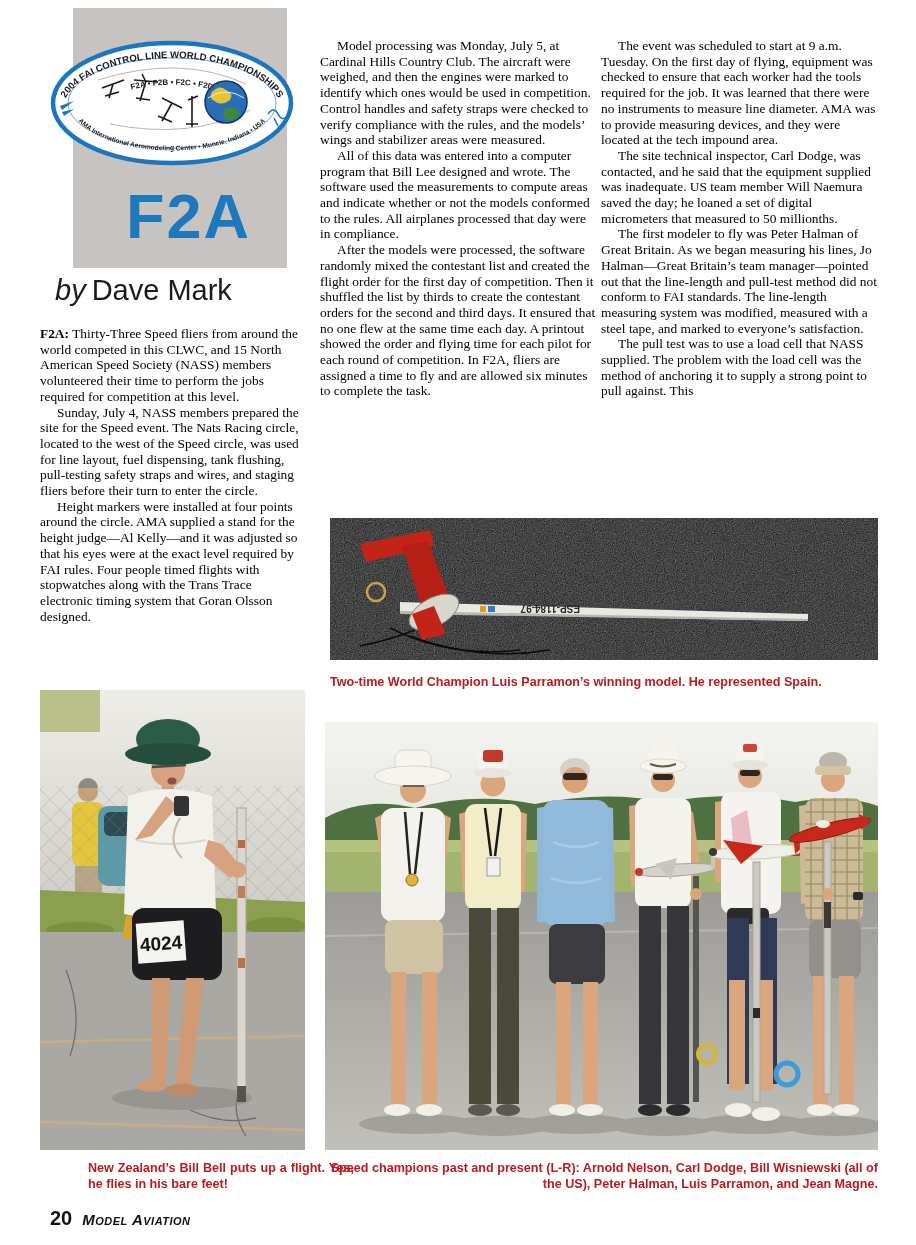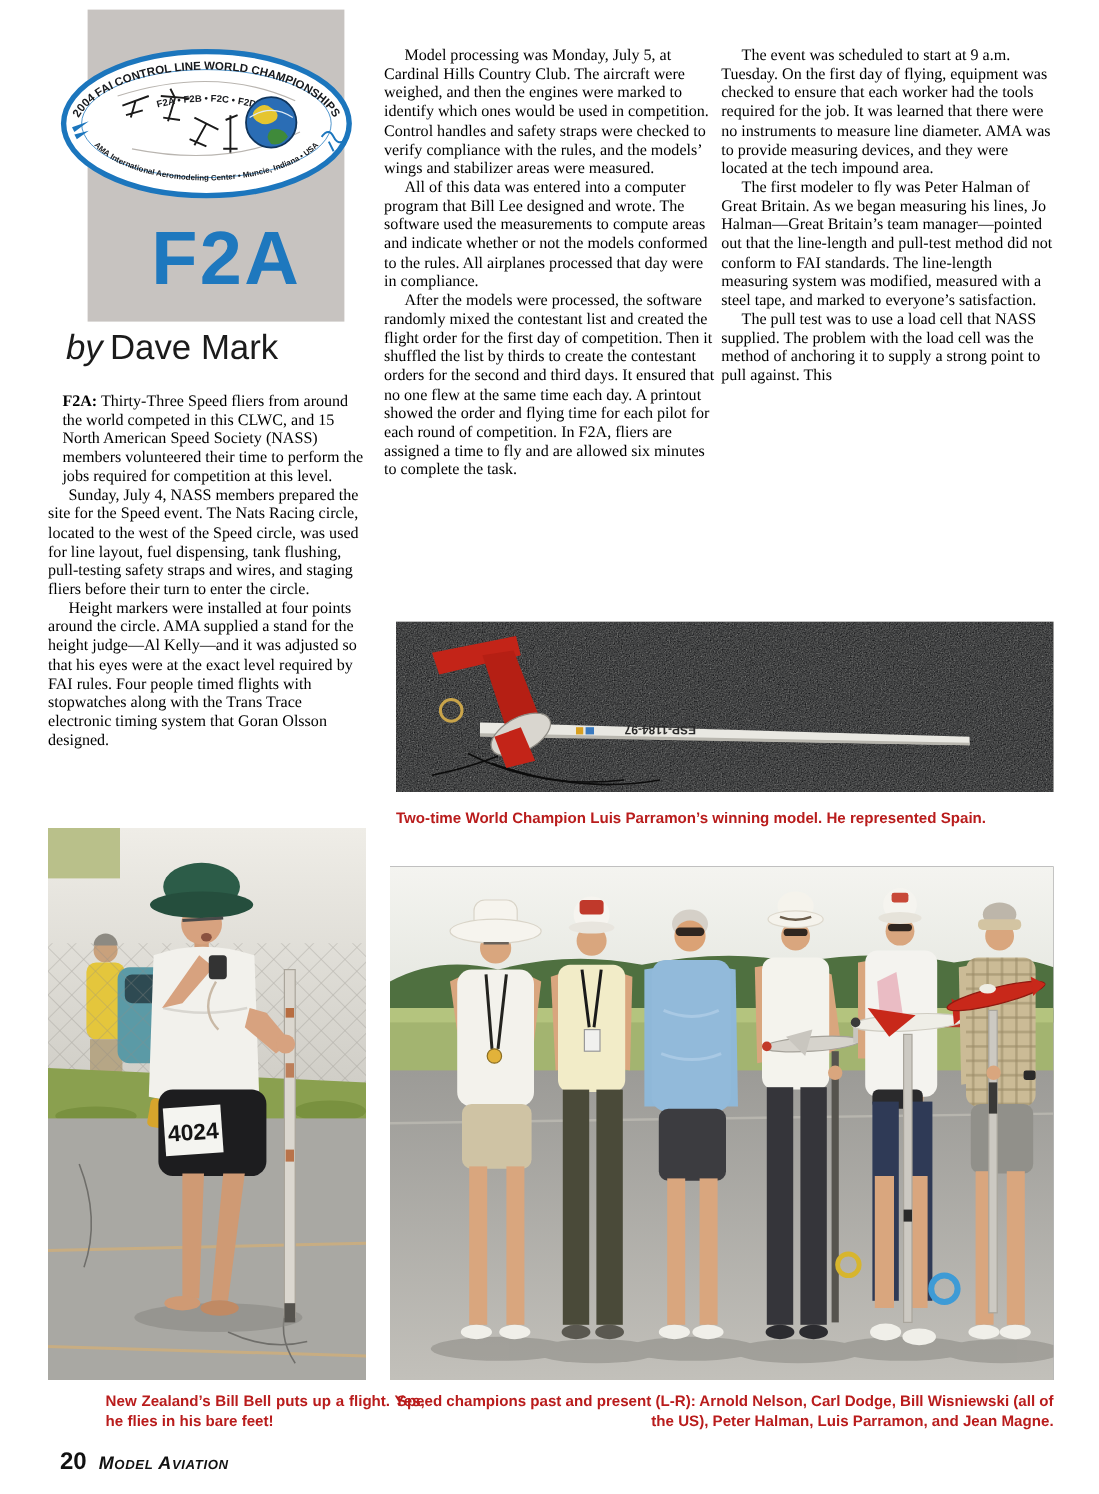--- a/index.html
+++ b/index.html
@@ -10,21 +10,21 @@
   .logo-box{left:73px;top:8px;width:214px;height:260px;background:#c7c3c0;}
   .logo-oval{left:50px;top:40px;width:244px;height:128px;}
   .f2a-title{left:73px;top:180px;width:231px;text-align:center;
              font-family:"Liberation Sans",sans-serif;font-size:63px;font-weight:600;
              letter-spacing:2px;color:#1e78be;}
   .byline{left:55px;top:274px;font-family:"Liberation Sans",sans-serif;font-size:29px;color:#1b1b1b;}
   .byline .by{font-style:italic;margin-right:6px;}
   
   .col{font-size:13.4px;line-height:15.7px;text-align:left;color:#000000;}
   .col p{margin:0;text-indent:17px;}
-  .col p.noind{text-indent:0;margin-left:12px;}
+  .col p.noind{text-indent:0;}
   .col-left{left:40px;top:326px;width:266px;}
   .col-mid{left:320px;top:38px;width:276px;}
   .col-right{left:601px;top:38px;width:277px;}
   .lead{font-weight:bold;}
   
   .credit{left:330px;top:499px;font-family:"Liberation Sans",sans-serif;font-size:11px;color:#3e3e3e;margin-top:23px;}
   .photo{overflow:hidden;background:#888;}
   .photo svg{display:block;}
   .photo1{left:330px;top:518px;width:548px;height:142px;}
   .photo2{left:40px;top:690px;width:265px;height:460px;}
@@ -99,20 +99,21 @@
 </div>
 
 <div class="abs col col-mid">
   <p>Model processing was Monday, July 5, at Cardinal Hills Country Club. The aircraft were weighed, and then the engines were marked to identify which ones would be used in competition. Control handles and safety straps were checked to verify compliance with the rules, and the models’ wings and stabilizer areas were measured.</p>
   <p>All of this data was entered into a computer program that Bill Lee designed and wrote. The software used the measurements to compute areas and indicate whether or not the models conformed to the rules. All airplanes processed that day were in compliance.</p>
   <p>After the models were processed, the software randomly mixed the contestant list and created the flight order for the first day of competition. Then it shuffled the list by thirds to create the contestant orders for the second and third days. It ensured that no one flew at the same time each day. A printout showed the order and flying time for each pilot for each round of competition. In F2A, fliers are assigned a time to fly and are allowed six minutes to complete the task.</p>
 </div>
 
 <div class="abs col col-right">
   <p>The event was scheduled to start at 9 a.m. Tuesday. On the first day of flying, equipment was checked to ensure that each worker had the tools required for the job. It was learned that there were no instruments to measure line diameter. AMA was to provide measuring devices, and they were located at the tech impound area.</p>
+  <p>The site technical inspector, Carl Dodge, was contacted, and he said that the equipment supplied was inadequate. US team member Will Naemura saved the day; he loaned a set of digital micrometers that measured to 50 millionths.</p>
   <p>The first modeler to fly was Peter Halman of Great Britain. As we began measuring his lines, Jo Halman—Great Britain’s team manager—pointed out that the line-length and pull-test method did not conform to FAI standards. The line-length measuring system was modified, measured with a steel tape, and marked to everyone’s satisfaction.</p>
   <p>The pull test was to use a load cell that NASS supplied. The problem with the load cell was the method of anchoring it to supply a strong point to pull against. This</p>
 </div>
 
 <div class="abs credit">Photos by the author</div>
 
 <div class="abs photo photo1">
 <svg viewBox="0 0 548 142" width="548" height="142">
   <defs>
     <filter id="speck" x="0" y="0" width="100%" height="100%">

